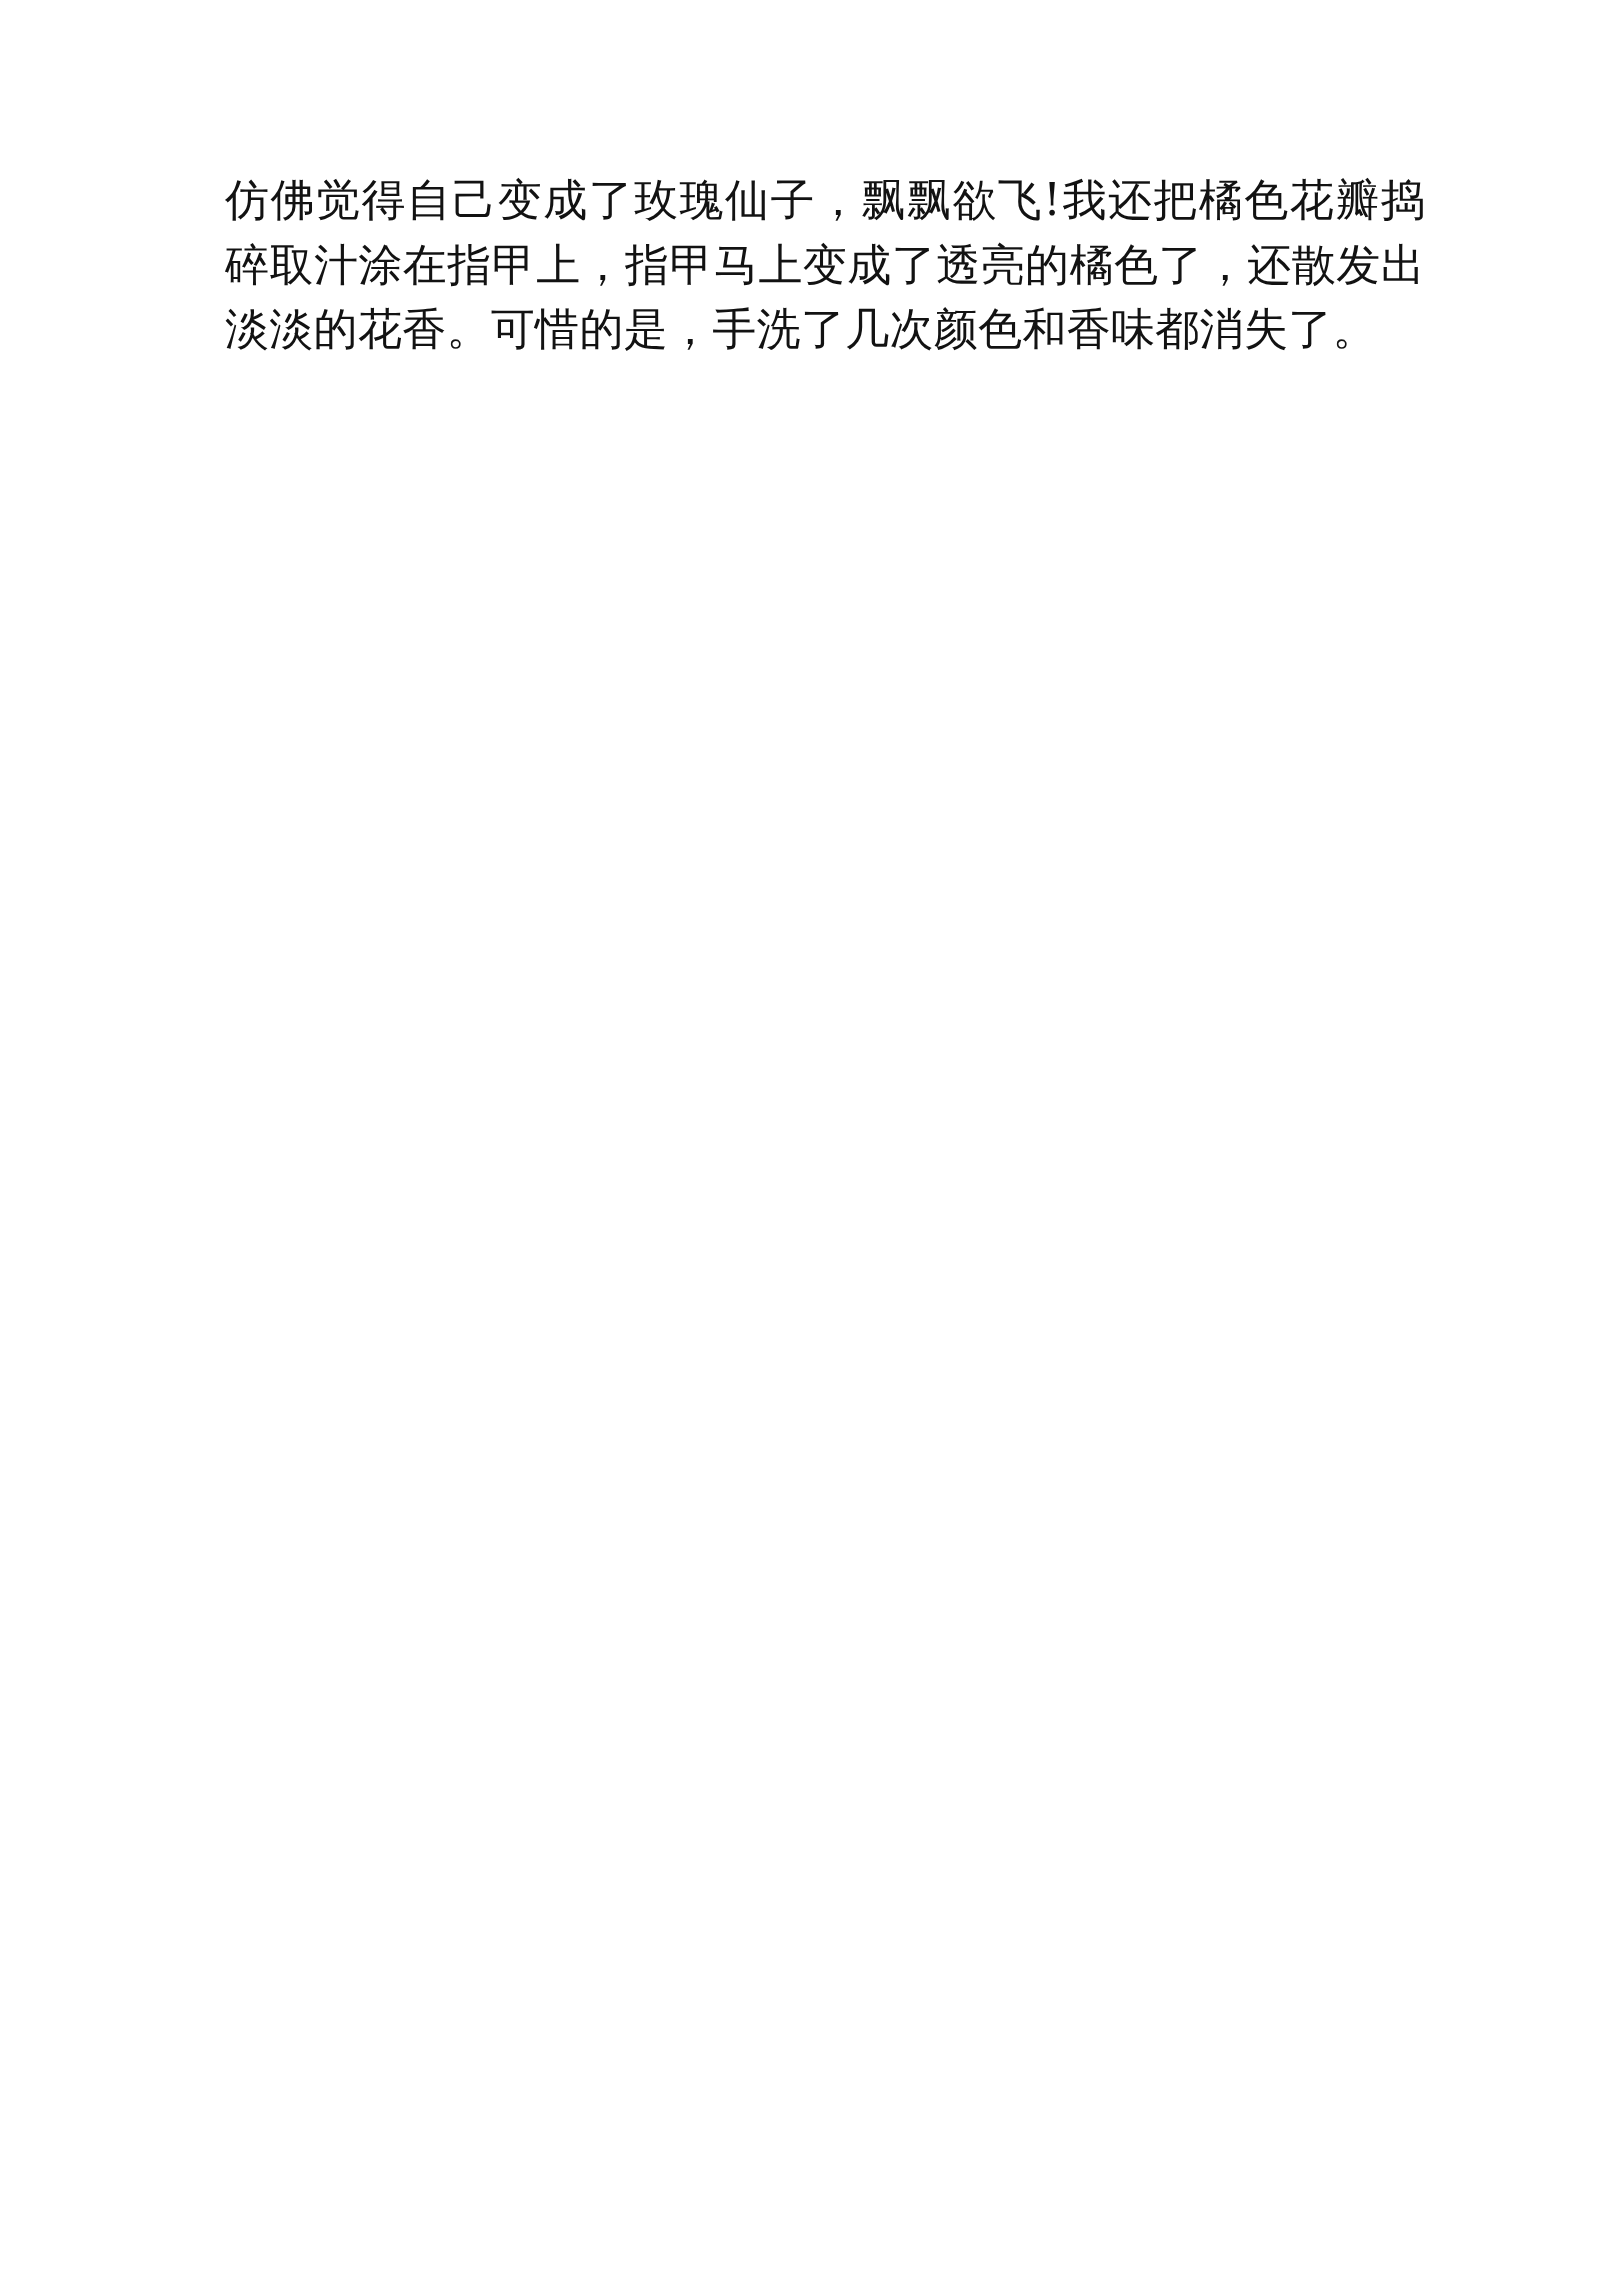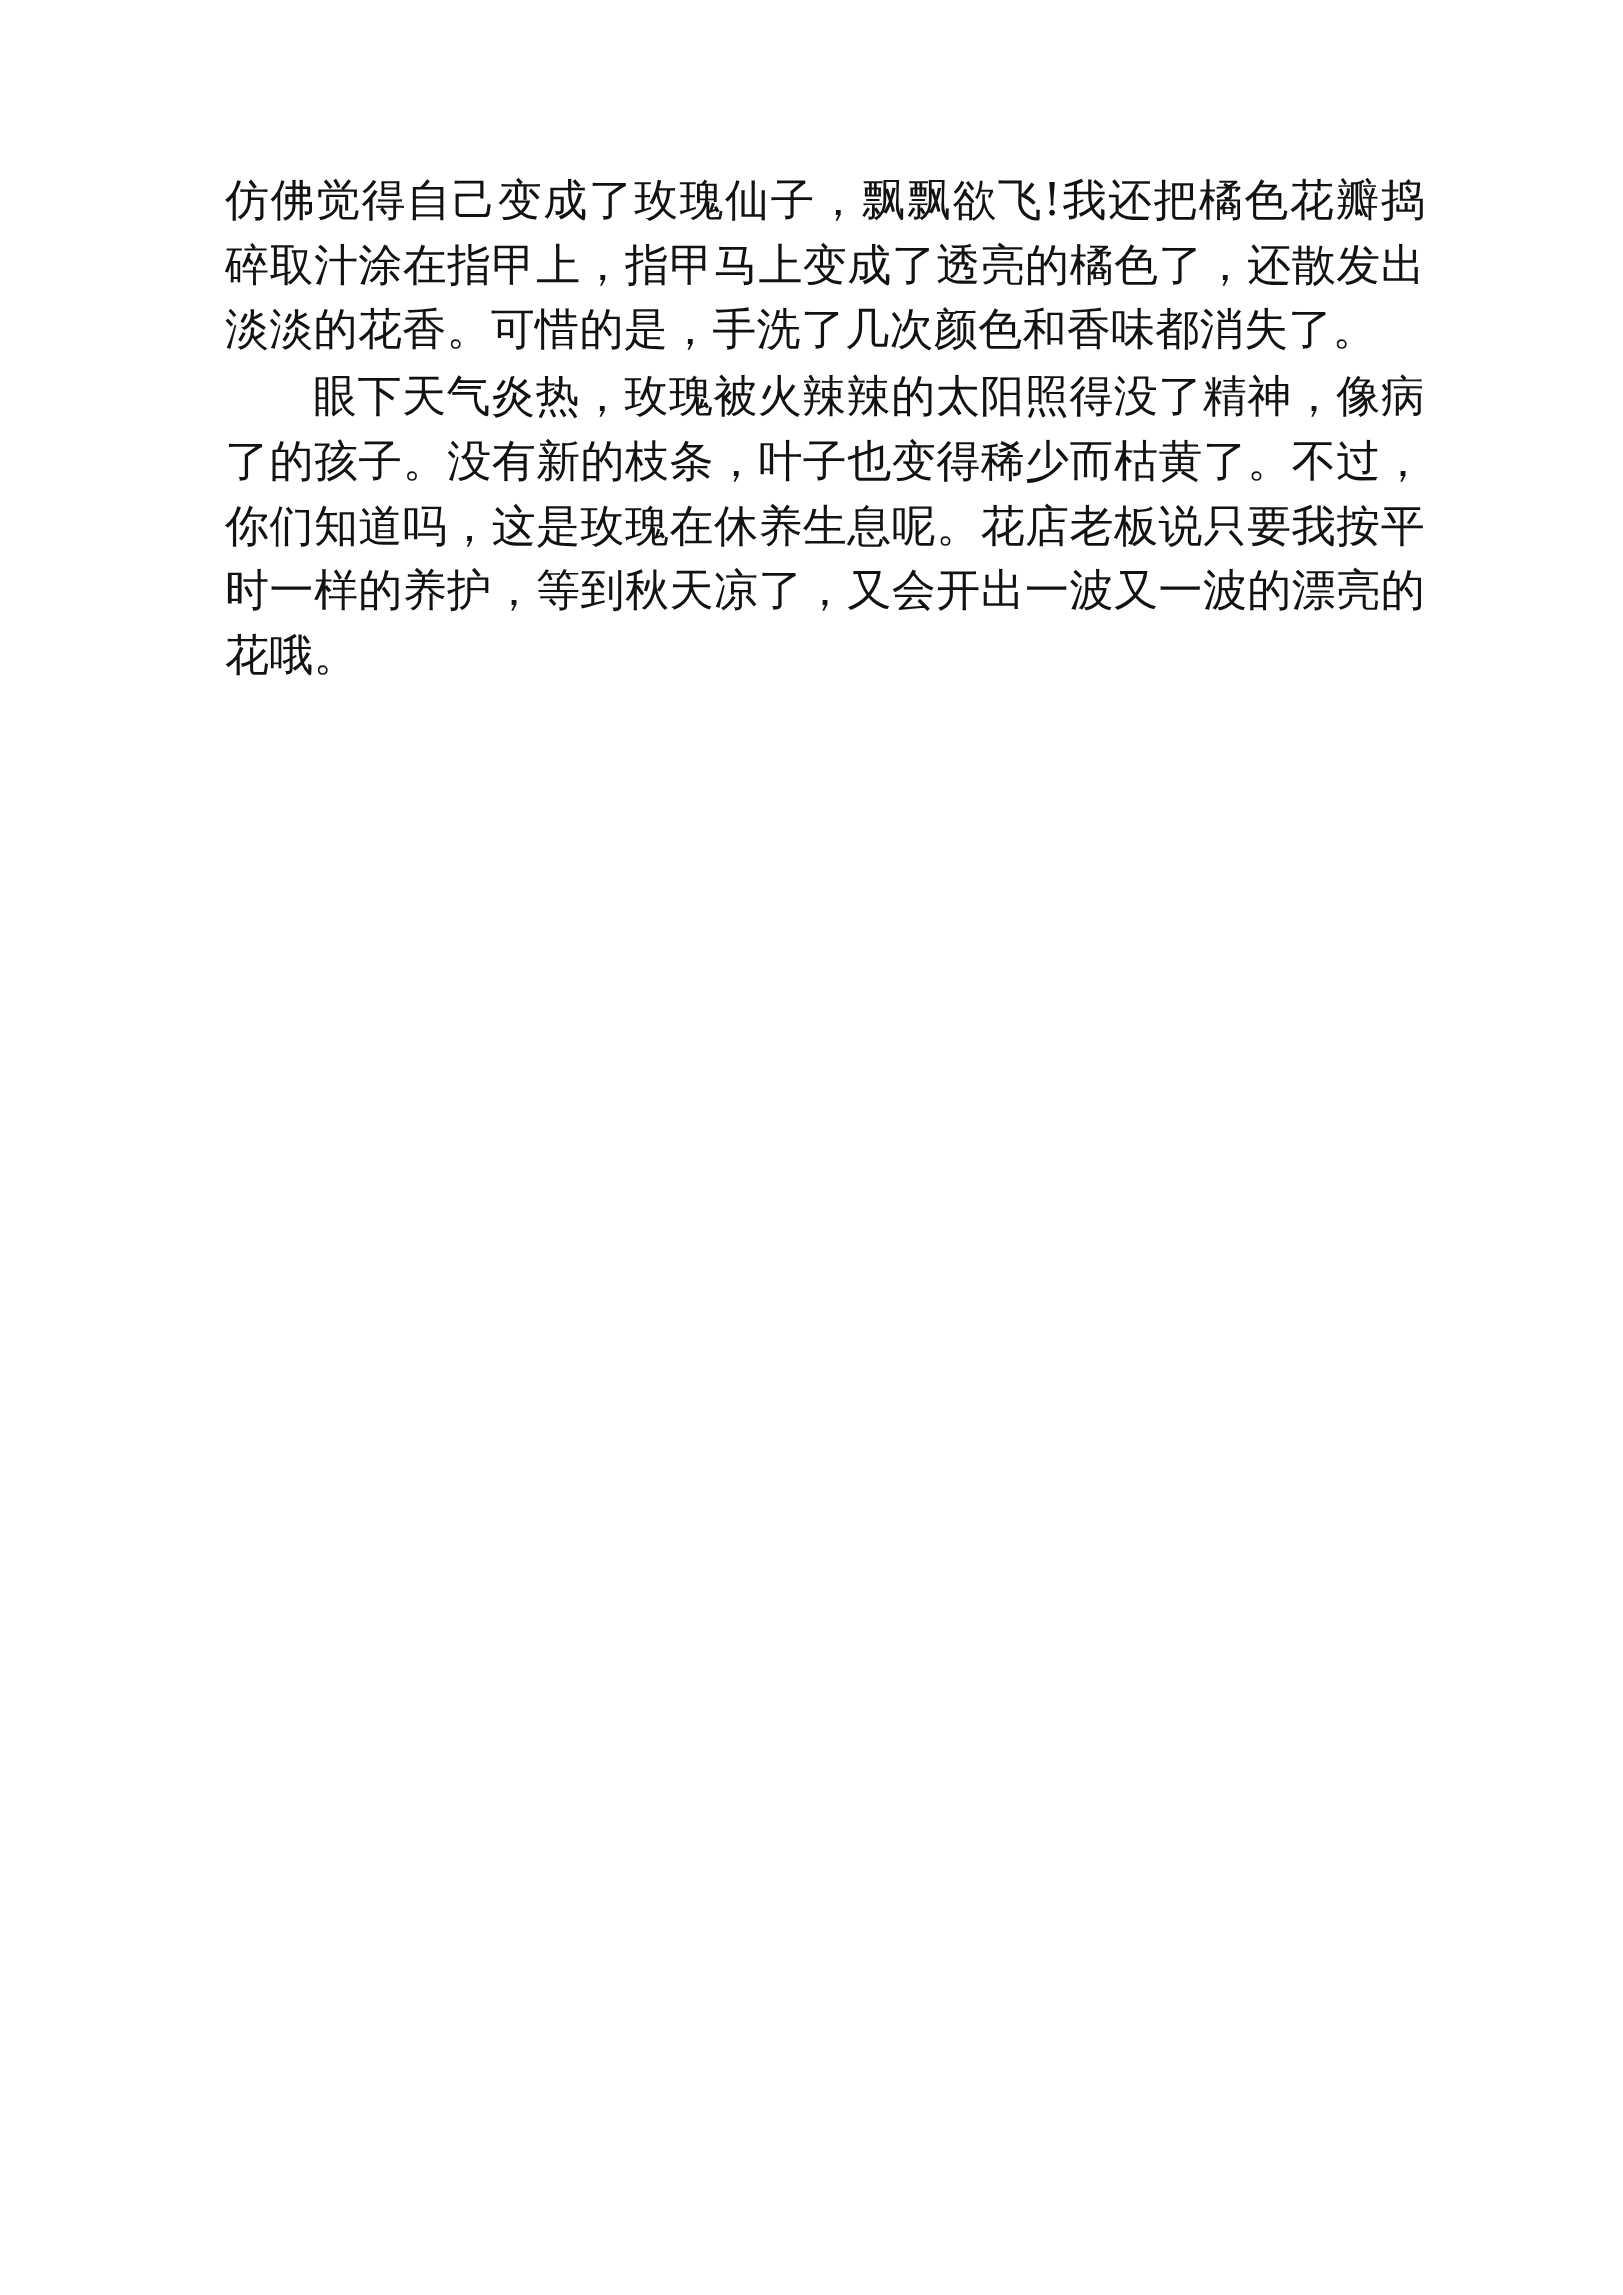--- a/index.html
+++ b/index.html
@@ -41,16 +41,15 @@
   .para.indent {
     text-indent: 2em;
   }
 </style>
 </head>
 <body>
 
 <div class="page">
   <div class="doc-body">
     <p class="para">仿佛觉得自己变成了玫瑰仙子，飘飘欲飞!我还把橘色花瓣捣碎取汁涂在指甲上，指甲马上变成了透亮的橘色了，还散发出淡淡的花香。可惜的是，手洗了几次颜色和香味都消失了。</p>
-    <p class="para indent">眼下天气炎热，玫瑰被火辣辣的太阳照得没了精神，像病了的孩子。没有新的枝条，叶子也变得稀少而枯黄了。不过，你们知道吗，这是玫瑰在休养生息呢。花店老板说只要我按平时一样的养护，等到秋天凉了，又会开出一波又一波的漂亮的花哦。</p>
   </div>
 </div>
 
 
 </body></html>

